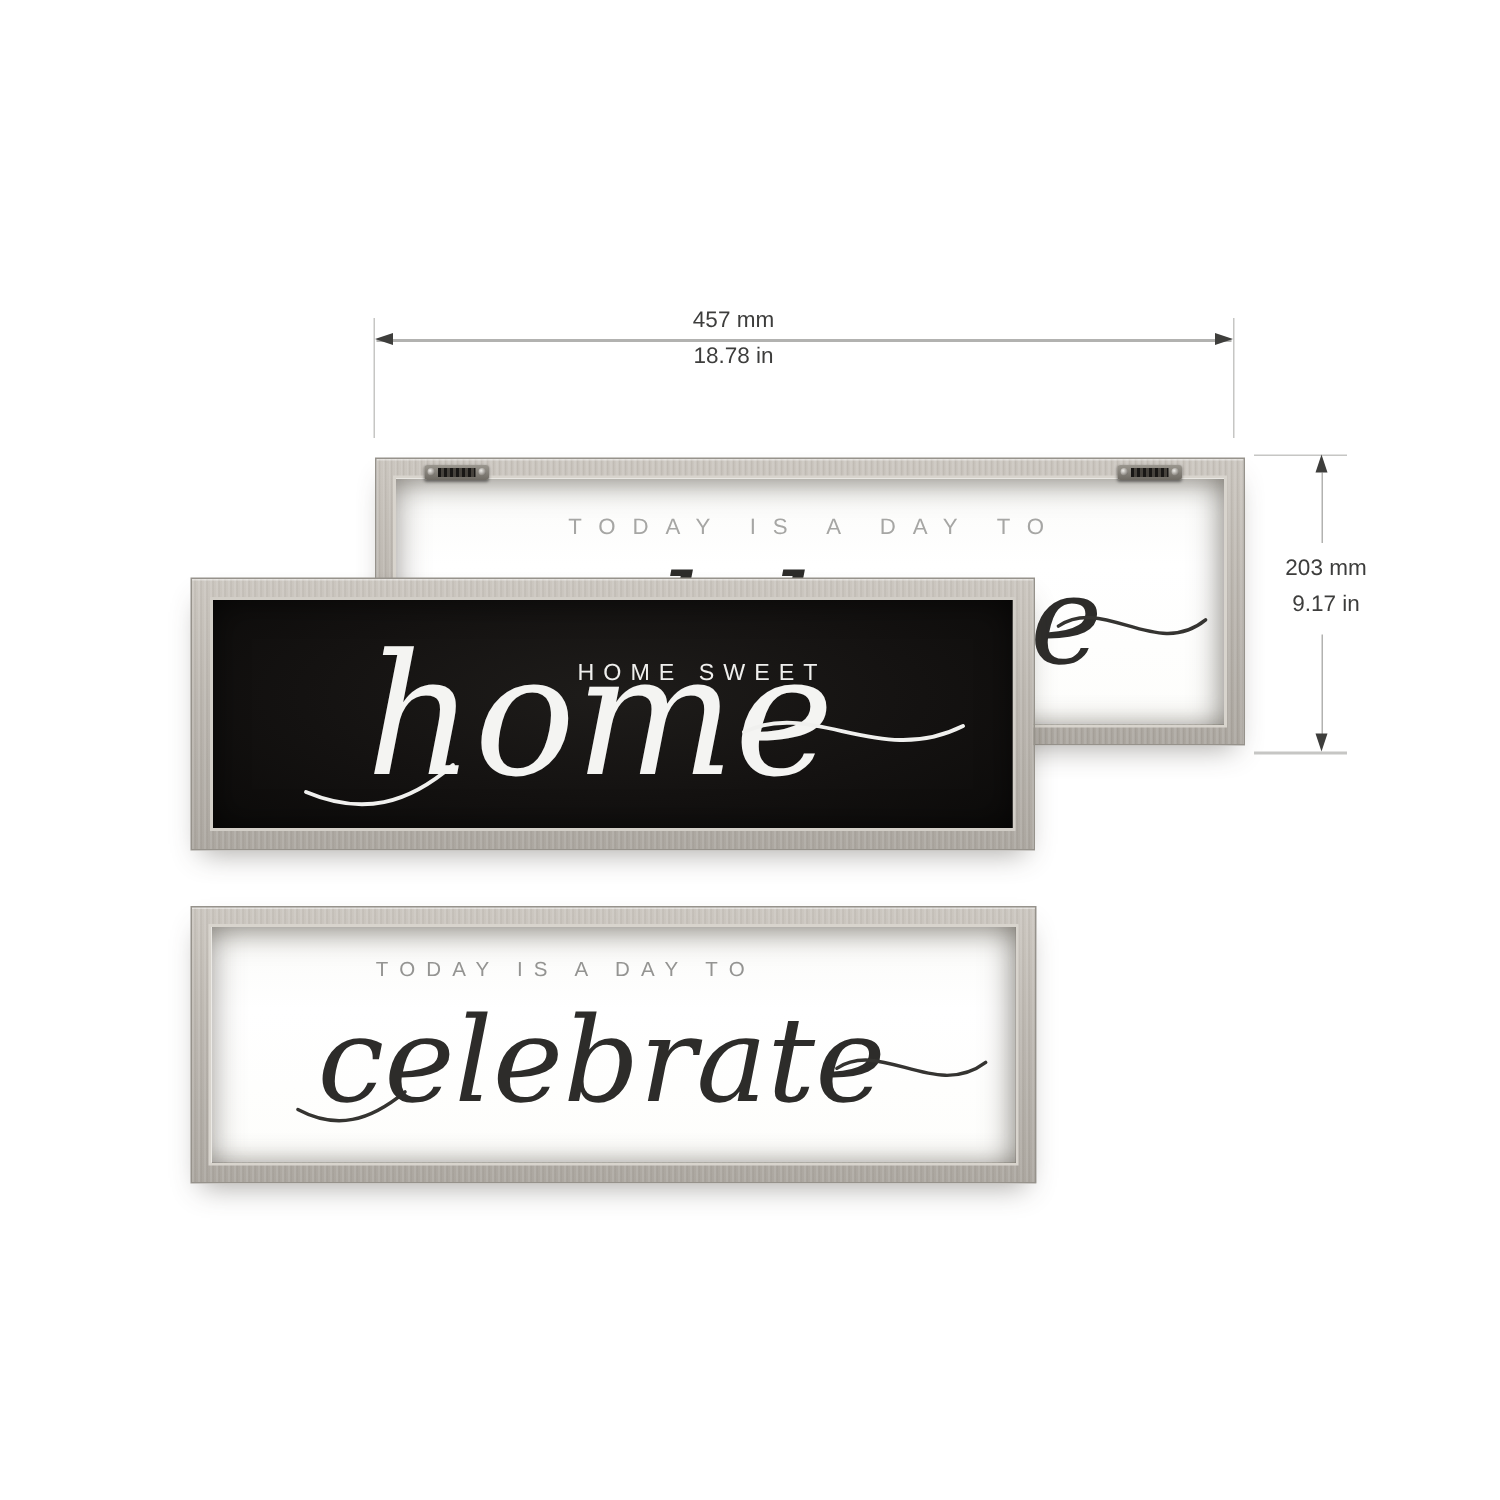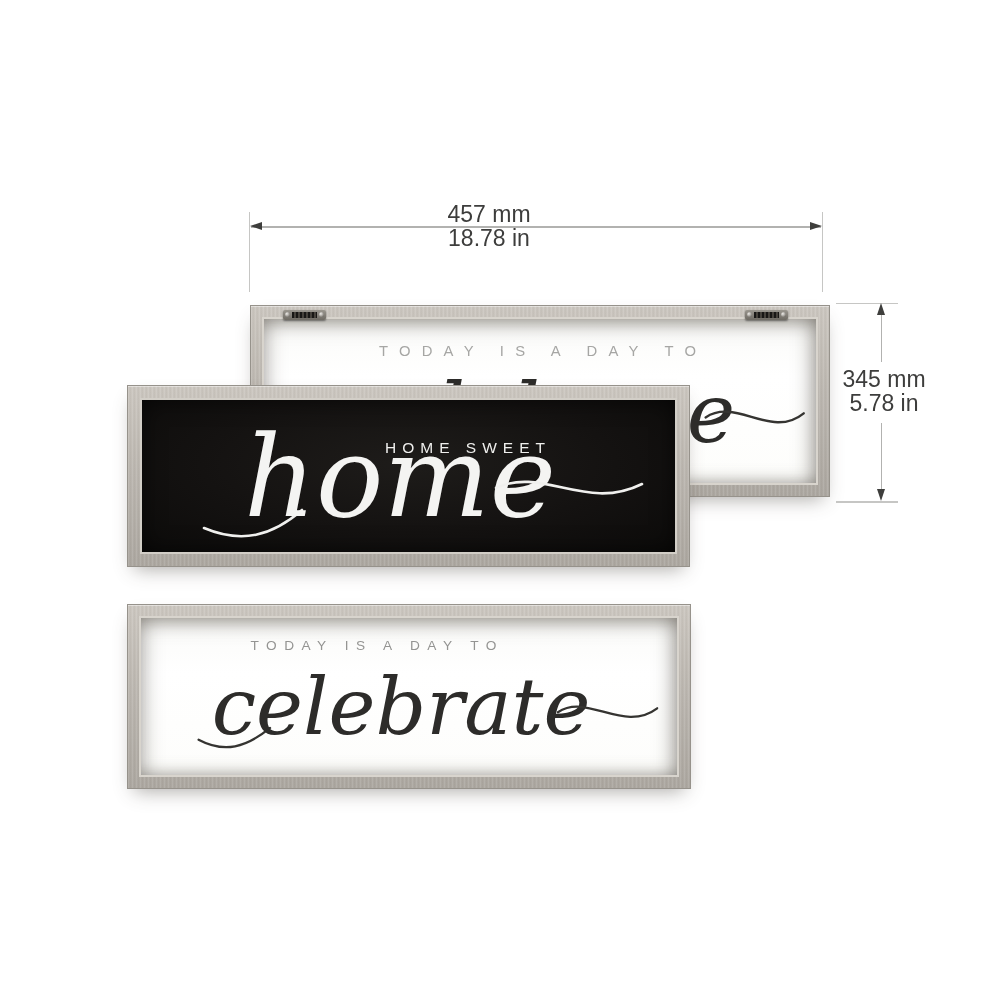--- a/index.html
+++ b/index.html
@@ -12,21 +12,21 @@
   .ext.h{height:1.5px;}
   .mline{position:absolute;background:#b2b2b0;}
   .mline.h{height:1.5px;}
   .mline.v{width:1.5px;}
   .arr{position:absolute;width:0;height:0;}
   .arr.left {border-top:4.5px solid transparent;border-bottom:4.5px solid transparent;border-right:12px solid #3e3e3c;}
   .arr.right{border-top:4.5px solid transparent;border-bottom:4.5px solid transparent;border-left:12px solid #3e3e3c;}
   .arr.up   {border-left:4.5px solid transparent;border-right:4.5px solid transparent;border-bottom:12px solid #3e3e3c;}
   .arr.down {border-left:4.5px solid transparent;border-right:4.5px solid transparent;border-top:12px solid #3e3e3c;}
   .dim-label{position:absolute;transform:translateX(-50%);text-align:center;
-             font-size:23px;line-height:24px;color:#3d3d3c;white-space:nowrap;}
+             font-size:15px;line-height:24px;color:#3d3d3c;white-space:nowrap;}
 
   
   .frame{position:absolute;box-sizing:border-box;border:1px solid #96928b;
     background:
       repeating-linear-gradient(90deg, rgba(255,255,255,0.12) 0px, rgba(255,255,255,0.12) 1px,
         rgba(115,109,101,0.10) 2px, rgba(255,255,255,0.03) 3px, rgba(255,255,255,0.03) 4px),
       linear-gradient(180deg,#cac5be 0%,#bab5ae 45%,#a9a49d 100%);
     box-shadow: inset 0 1px 0 rgba(255,255,255,0.45), 0 9px 18px -7px rgba(72,67,60,0.45);}
   .art{position:absolute;text-align:center;}
   .art svg{position:absolute;inset:0;width:100%;height:100%;}
@@ -125,18 +125,18 @@
   </div>
 
   <div>
     <div class="ext h" style="left:836px;top:302.5px;width:62px;"></div>
     <div class="ext h" style="left:836px;top:501px;width:62px;"></div>
     <div class="mline v" style="left:880.5px;top:315px;height:47px;"></div>
     <div class="mline v" style="left:880.5px;top:423px;height:68px;"></div>
     <div class="arr up" style="left:876.5px;top:303px;"></div>
     <div class="arr down" style="left:876.5px;top:489px;"></div>
     <div class="dim-label" style="left:884px;top:367px;">
-      <div>345 mm</div>
-      <div>5.78 in</div>
+      <div>203 mm</div>
+      <div>9.17 in</div>
     </div>
   </div>
 
 </div>
 
 </body></html>

